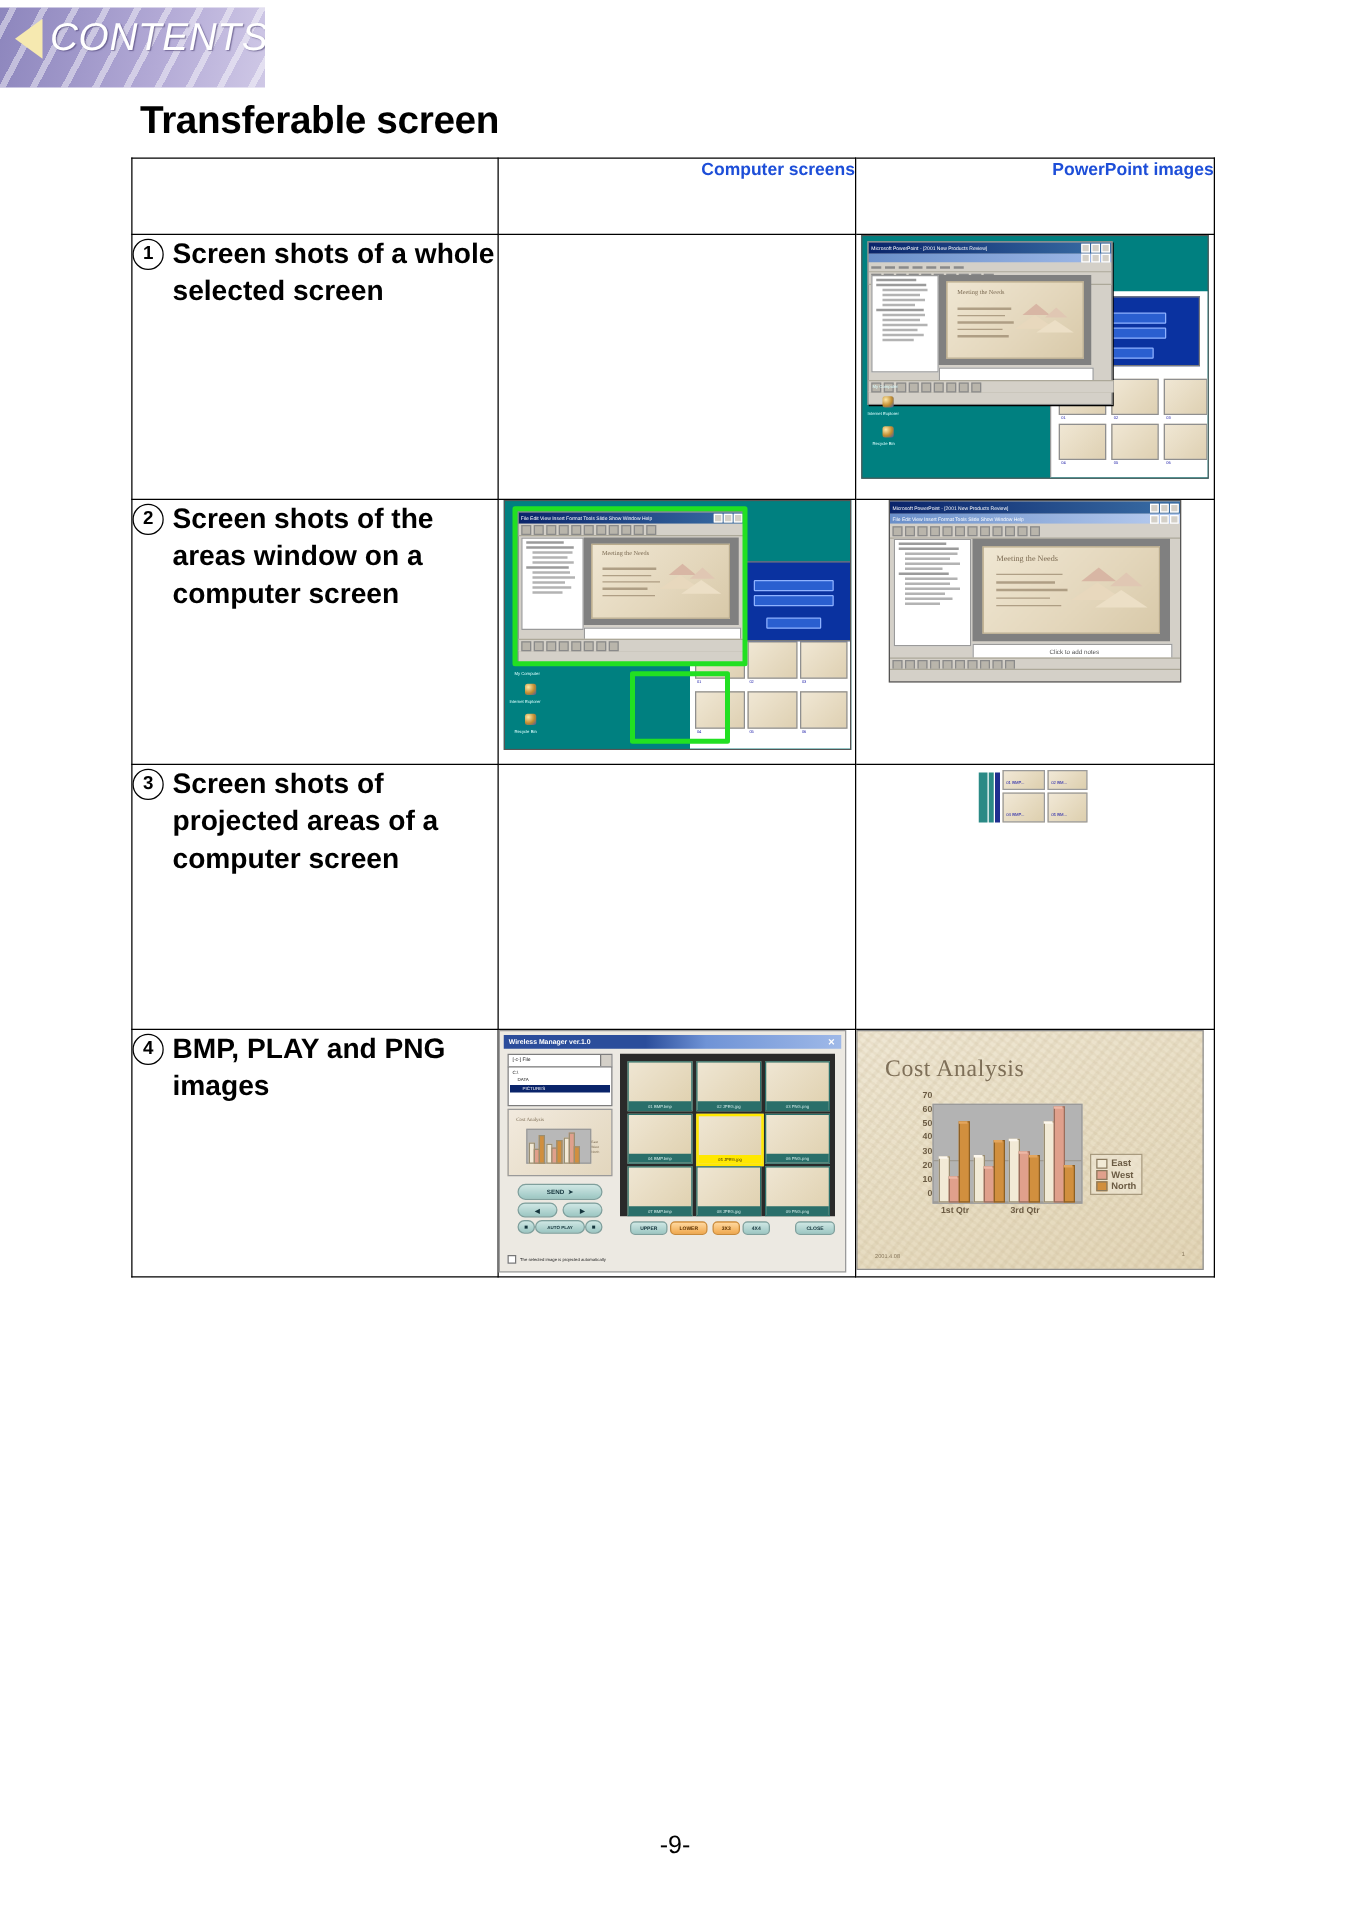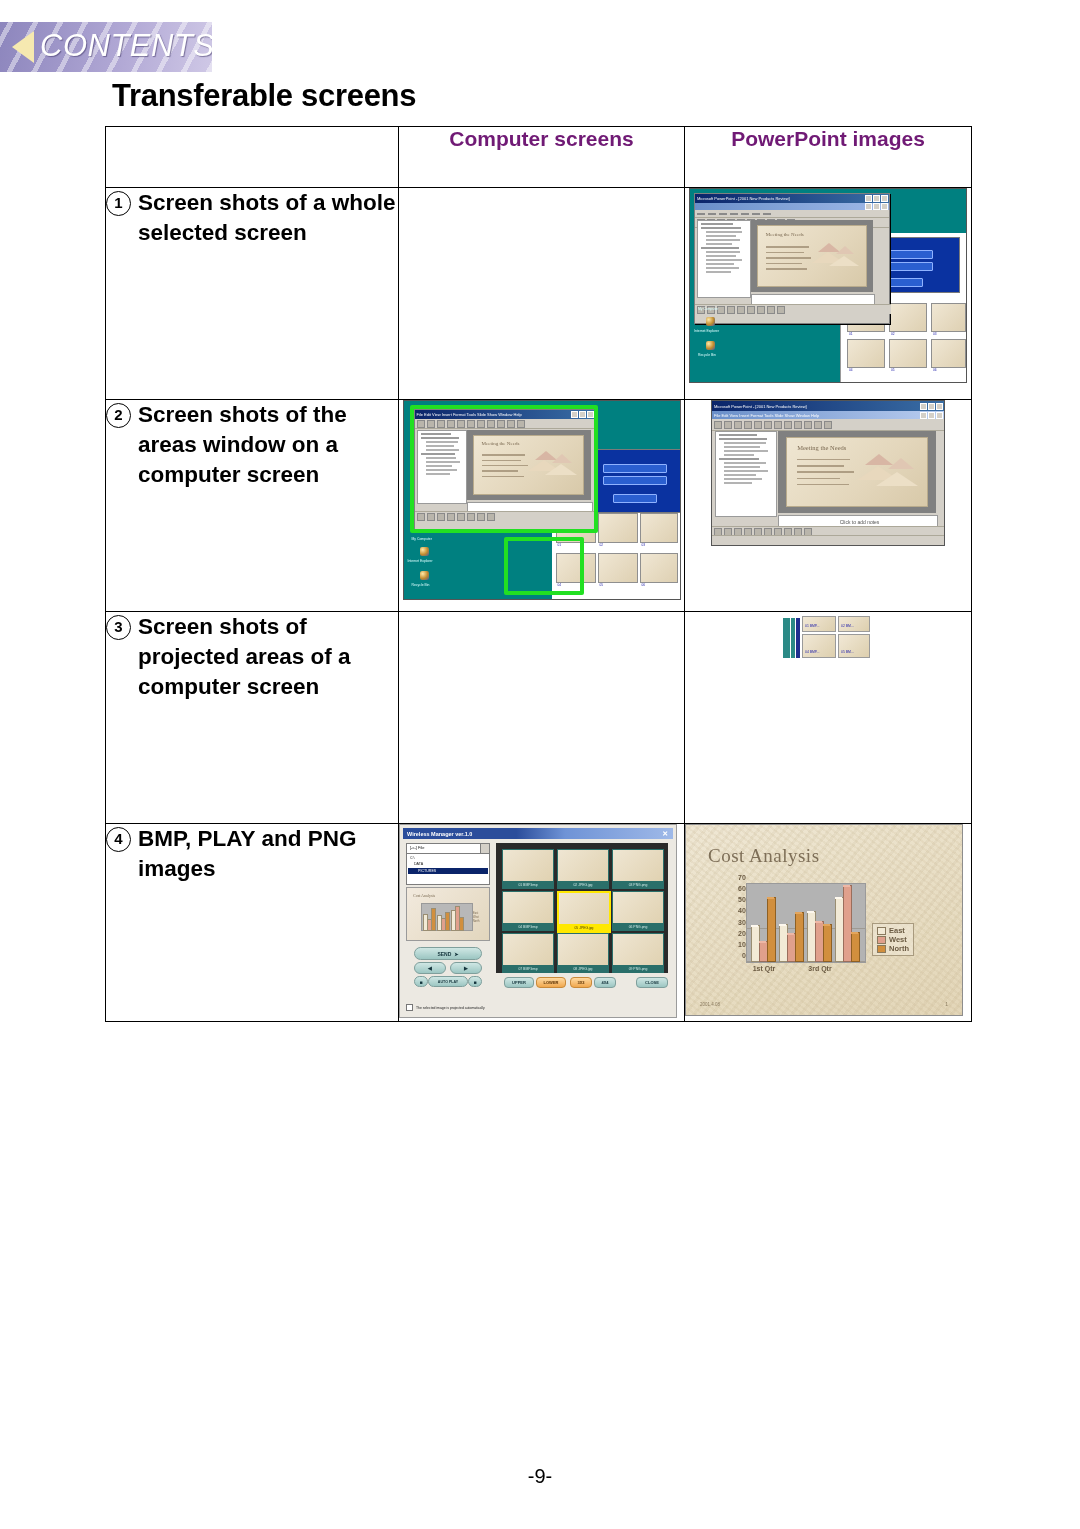--- a/index.html
+++ b/index.html
@@ -12,32 +12,31 @@
     height: 1529px;
     position: relative;
     font-family: "Liberation Sans", sans-serif;
     overflow: hidden;
   }
 
   
   .contents-tab {
     position: absolute;
     left: 0; top: 6px;
-    width: 212px; height: 50px;
+    width: 212px; height: 64px;
     background:
       repeating-linear-gradient(118deg,
         rgba(255,255,255,0.00) 0px,
         rgba(255,255,255,0.00) 7px,
         rgba(255,255,255,0.45) 7px,
         rgba(255,255,255,0.45) 12px,
         rgba(255,255,255,0.00) 12px,
         rgba(255,255,255,0.00) 22px),
       linear-gradient(100deg, #8d86bd 0%, #9f97c9 30%, #b3aad6 60%, #cfc8e6 100%);
     overflow: hidden;
-    margin-top: 16px;
   }
   .contents-tab .arrow {
     position: absolute;
     left: 12px; top: 9px;
     width: 0; height: 0;
     border-top: 16px solid transparent;
     border-bottom: 16px solid transparent;
     border-right: 22px solid #f6e9b0;
   }
   .contents-tab .label {
@@ -74,25 +73,25 @@
     border: 1.5px solid #000000;
     padding: 0;
     vertical-align: top;
   }
   .col-label  { width: 293px; }
   .col-comp   { width: 286px; }
   .col-proj   { width: 287px; }
 
   .hdr-cell {
     height: 60px;
-    text-align: center;
+    text-align: right;
     vertical-align: middle;
-    font-size: 21px;
+    font-size: 14px;
     font-weight: bold;
-    color: #701a75;
+    color: #1d4ed8;
   }
   .label-cell {
     padding: 10px 8px 8px 12px;
   }
   .label-inner {
     display: flex;
     align-items: flex-start;
     font-size: 22.5px;
     font-weight: bold;
     line-height: 1.34;
@@ -252,21 +251,21 @@
   }
 </style>
 </head>
 <body>
 
 <div class="contents-tab">
   <div class="arrow"></div>
   <div class="label">CONTENTS</div>
 </div>
 
-<div class="page-title">Transferable screens</div>
+<div class="page-title">Transferable screen</div>
 
 <table class="tbl">
   <colgroup>
     <col class="col-label">
       <col class="col-comp">
       <col class="col-proj">
   </colgroup>
   <tbody>
       <tr>
     <th class="hdr-cell"></th>

